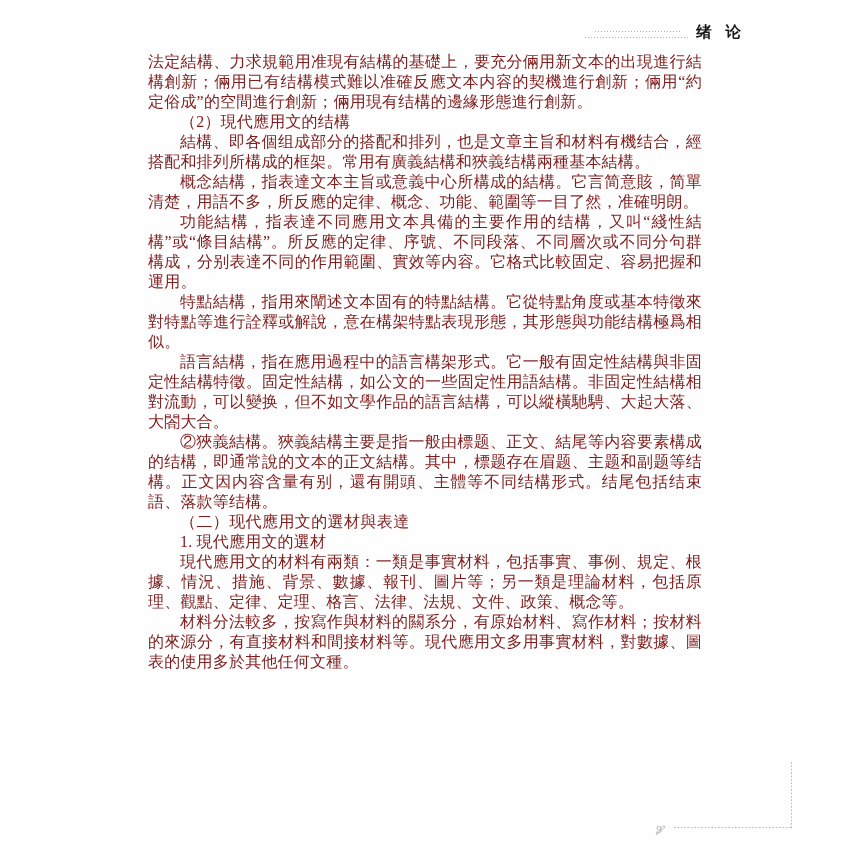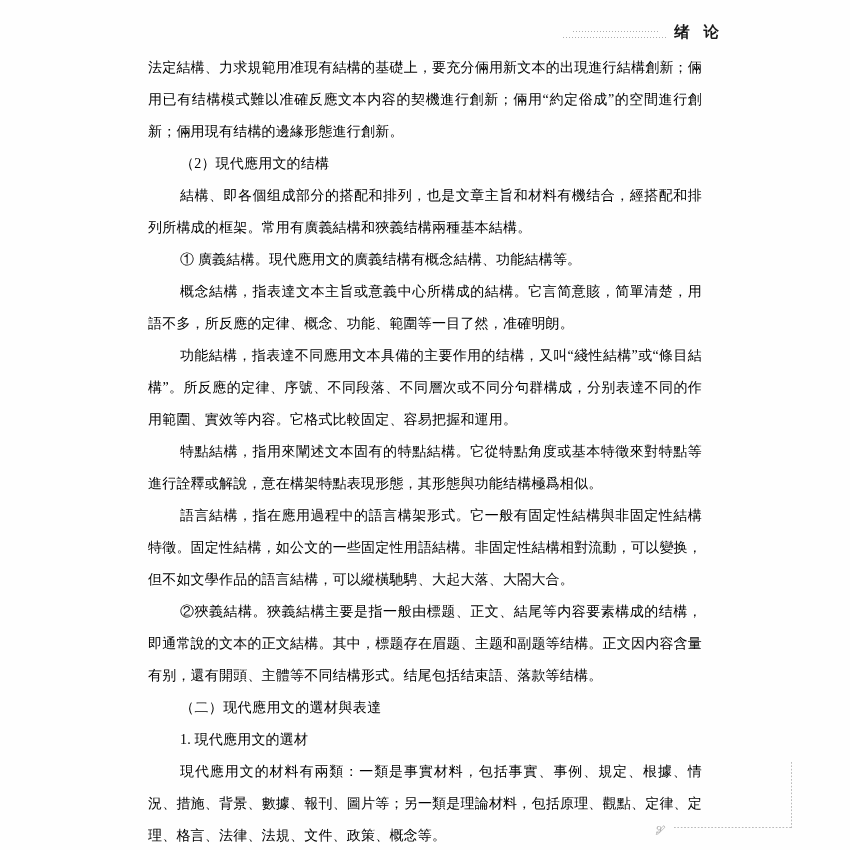--- a/index.html
+++ b/index.html
@@ -20,21 +20,21 @@
     width: 850px;
     height: 850px;
     background: #fefefe;
     box-sizing: border-box;
   }
 
   
   .header {
     position: absolute;
     top: 11px;
-    right: 126px;
+    right: 104px;
     display: flex;
     align-items: flex-end;
     height: 30px;
   }
   .header-rules {
     display: flex;
     flex-direction: column;
     justify-content: center;
     margin-right: 7px;
     padding-bottom: 3px;
@@ -60,27 +60,27 @@
   }
 
   
   .content {
     position: absolute;
     left: 148px;
     top: 52px;
     width: 554px;
   }
   .para {
-    font-size: 14px;
-    line-height: 32px;
+    font-size: 16px;
+    line-height: 20px;
     text-align: justify;
     text-justify: inter-character;
     margin: 0;
     letter-spacing: .2px;
-    color: #000000;
+    color: #7f1d1d;
     text-indent: 0;
   }
   .para.indent1 { text-indent: 32px; }
   .para.heading {
     font-weight: normal;
     text-indent: 32px;
     letter-spacing: .4px;
   }
   .para.sub {
     text-indent: 32px;
@@ -143,21 +143,20 @@
       <div class="rule-dot r1"></div>
       <div class="rule-dot r2"></div>
     </div>
     <div class="header-title">绪  论</div>
   </div>
 
   <div class="content">
     <p class="para">法定結構、力求規範用准現有結構的基礎上，要充分倆用新文本的出現進行結構創新；倆用已有结構模式難以准確反應文本内容的契機進行創新；倆用“約定俗成”的空間進行創新；倆用現有结構的邊緣形態進行創新。</p>
     <p class="para indent1">（2）現代應用文的结構</p>
     <p class="para indent1">結構、即各個组成部分的搭配和排列，也是文章主旨和材料有機结合，經搭配和排列所構成的框架。常用有廣義結構和狹義结構兩種基本結構。</p>
-    <p class="para indent1">① 廣義結構。現代應用文的廣義结構有概念結構、功能結構等。</p>
     <p class="para indent1">概念結構，指表達文本主旨或意義中心所構成的結構。它言简意賅，简單清楚，用語不多，所反應的定律、概念、功能、範圍等一目了然，准確明朗。</p>
     <p class="para indent1">功能結構，指表達不同應用文本具備的主要作用的结構，又叫“綫性結構”或“條目結構”。所反應的定律、序號、不同段落、不同層次或不同分句群構成，分别表達不同的作用範圍、實效等内容。它格式比較固定、容易把握和運用。</p>
     <p class="para indent1">特點結構，指用來闡述文本固有的特點結構。它從特點角度或基本特徵來對特點等進行詮釋或解說，意在構架特點表現形態，其形態與功能结構極爲相似。</p>
     <p class="para indent1">語言結構，指在應用過程中的語言構架形式。它一般有固定性結構與非固定性結構特徵。固定性結構，如公文的一些固定性用語結構。非固定性結構相對流動，可以變换，但不如文學作品的語言結構，可以縱橫馳騁、大起大落、大閤大合。</p>
     <p class="para indent1">②狹義結構。狹義結構主要是指一般由標题、正文、結尾等内容要素構成的结構，即通常說的文本的正文結構。其中，標题存在眉题、主题和副题等结構。正文因内容含量有别，還有開頭、主體等不同结構形式。结尾包括结束語、落款等结構。</p>
     <p class="para heading">（二）现代應用文的選材與表達</p>
     <p class="para sub">1. 現代應用文的選材</p>
     <p class="para indent1">現代應用文的材料有兩類：一類是事實材料，包括事實、事例、規定、根據、情況、措施、背景、數據、報刊、圖片等；另一類是理論材料，包括原理、觀點、定律、定理、格言、法律、法規、文件、政策、概念等。</p>
     <p class="para indent1">材料分法較多，按寫作與材料的闗系分，有原始材料、寫作材料；按材料的來源分，有直接材料和間接材料等。現代應用文多用事實材料，對數據、圖表的使用多於其他任何文種。</p>
 

